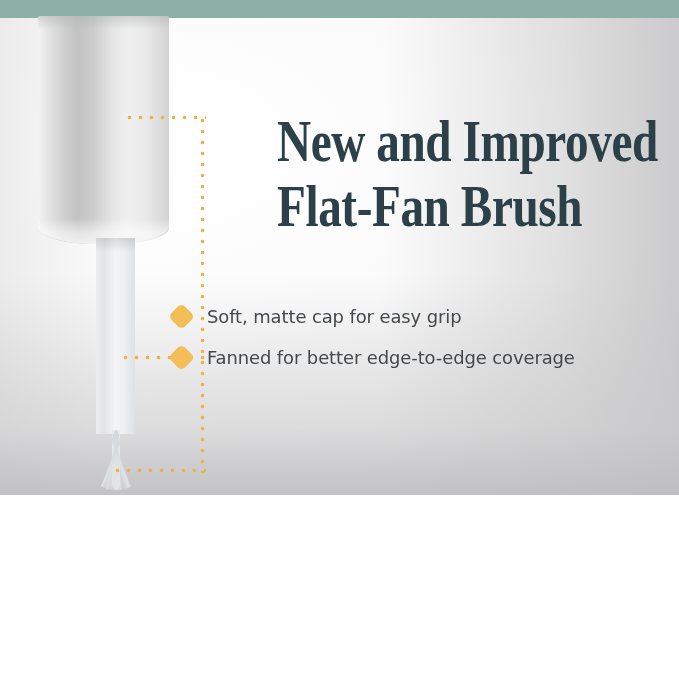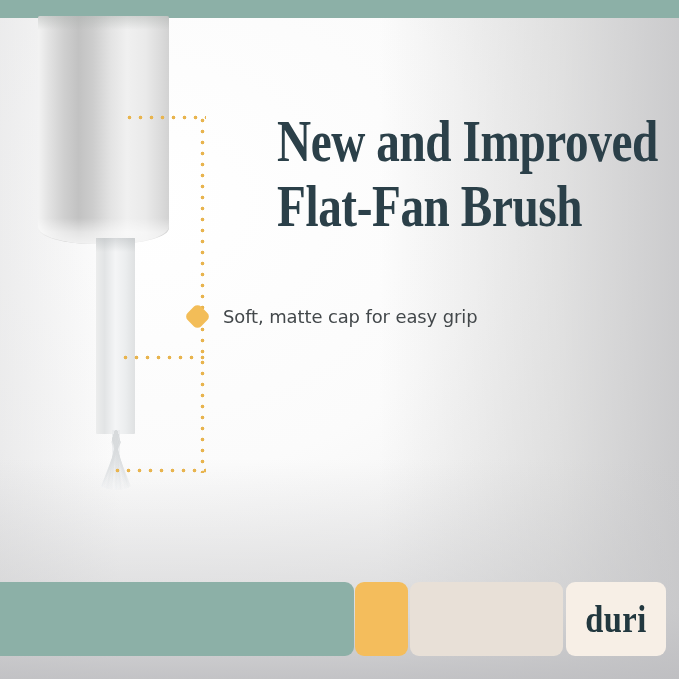--- a/index.html
+++ b/index.html
@@ -8,21 +8,21 @@
     padding: 0;
     background: #ffffff;
   }
   body {
     font-family: "Liberation Sans", sans-serif;
   }
 
   #canvas {
     position: relative;
     width: 679px;
-    height: 679px;
+    height: 495px;
     overflow: hidden;
     background: #fdfdfd;
   }
 
   
   .bg-base {
     position: absolute;
     inset: 0;
     background:
       radial-gradient(120% 95% at 22% 30%, #ffffff 0%, #fbfbfb 42%, #f2f2f2 70%, #e7e7e7 100%);
@@ -185,21 +185,21 @@
   .headline-line {
     display: block;
   }
   .headline-line + .headline-line {
     margin-top: 2px;
   }
 
   
   .features {
     position: absolute;
-    left: 188px;
+    left: 172px;
     top: 296px;
     width: 470px;
   }
   .feature-row {
     display: flex;
     align-items: center;
     height: 41px;
   }
   .diamond {
     flex: 0 0 auto;
@@ -366,20 +366,24 @@
   </div>
 
   <div class="features">
 
     <div class="feature-row">
       <span class="diamond"></span>
       <span class="feature-text">Soft, matte cap for easy grip</span>
     </div>
 
 
+    <div class="feature-row">
+      <span class="diamond"></span>
+      <span class="feature-text">Fanned for better edge-to-edge coverage</span>
+    </div>
 
   </div>
 
   <div class="swatches">
     <div class="swatch swatch-sage"></div>
     <div class="swatch swatch-amber"></div>
     <div class="swatch swatch-beige"></div>
     <div class="swatch swatch-cream"></div>
   </div>
 

